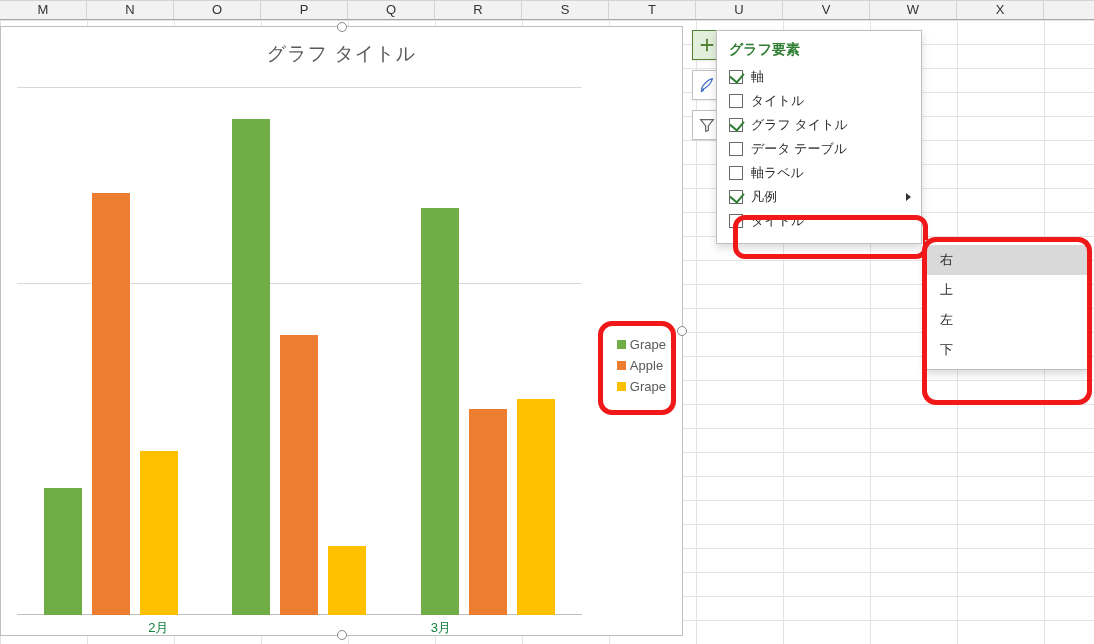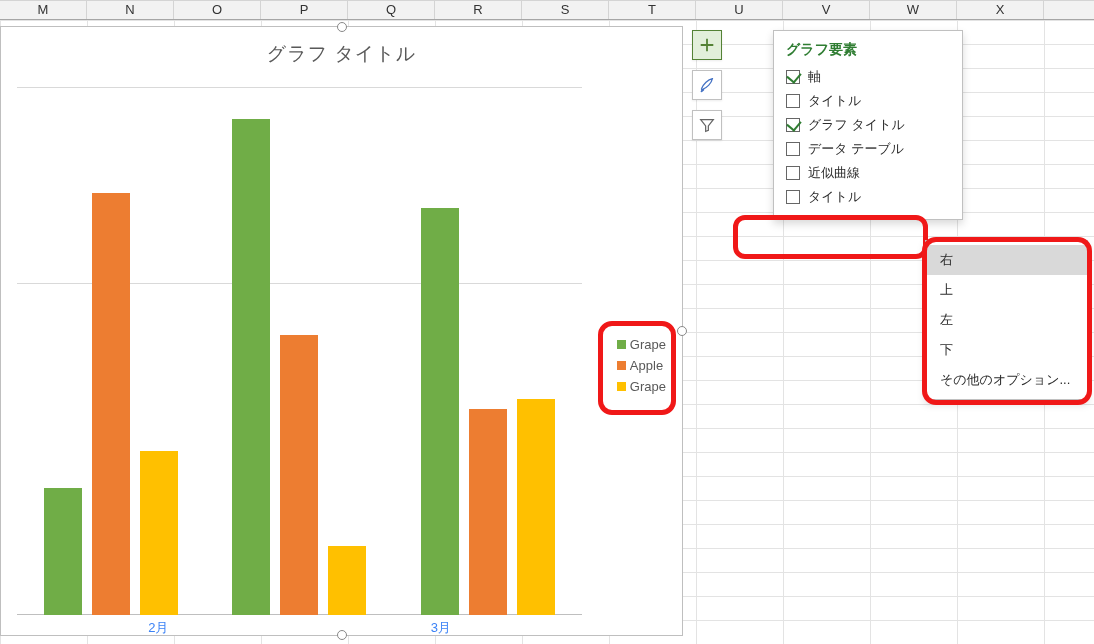--- a/index.html
+++ b/index.html
@@ -79,21 +79,21 @@
   .plot .baseline {
     position: absolute;
     left: 0; right: 0; bottom: 0;
     border-top: 1px solid #bfbfbf;
   }
   .xlabels {
     position: absolute;
     left: 16px; width: 565px;
     top: 592px;
     display: flex;
-    color: #3b82f6;
+    color: #15803d;
     font-size: 13px;
   }
   .xlabels > div { flex: 1; text-align: center; }
   .bars-group {
     position: absolute;
     bottom: 0;
     display: flex;
     gap: 10px;
     justify-content: center;
     align-items: flex-end;
@@ -148,22 +148,22 @@
     box-shadow: 0 1px 2px rgba(0,0,0,0.08);
   }
   .side-tool.active {
     background: #e2efda;
     border-color: #548235;
   }
   .side-tool svg { width: 18px; height: 18px; }
   
   .flyout {
     position: absolute;
-    left: 773px; top: 30px;
-    width: 190px;
+    left: 716px; top: 30px;
+    width: 206px;
     background: #fff;
     border: 1px solid #c0c0c0;
     box-shadow: 0 4px 8px rgba(0,0,0,0.15);
     padding: 10px 10px 10px 12px;
     color: #2b2b2b;
   }
   .flyout-title {
     color: #2f7d32;
     font-weight: bold;
     font-size: 14px;
@@ -339,30 +339,34 @@
       <div class="flyout-item">
         <span class="cb checked"></span>
         <span>グラフ タイトル</span>
       </div>
       <div class="flyout-item">
         <span class="cb"></span>
         <span>データ テーブル</span>
       </div>
       <div class="flyout-item">
         <span class="cb"></span>
-        <span>近似曲線</span>
+        <span>軸ラベル</span>
+      </div>
+      <div class="flyout-item">
+        <span class="cb checked"></span>
+        <span>凡例</span>
+        <span class="arrow"></span>
       </div>
       <div class="flyout-item">
         <span class="cb"></span>
         <span>タイトル</span>
       </div>
     </div>
 </div>
 <div class="flyout-highlight"></div>
 
 <div class="submenu" id="submenu">
     <div class="submenu-item hover">右</div>
     <div class="submenu-item">上</div>
     <div class="submenu-item">左</div>
     <div class="submenu-item">下</div>
-    <div class="submenu-item">その他のオプション...</div>
   </div>
 <div class="submenu-highlight"></div>
 
 </body></html>

